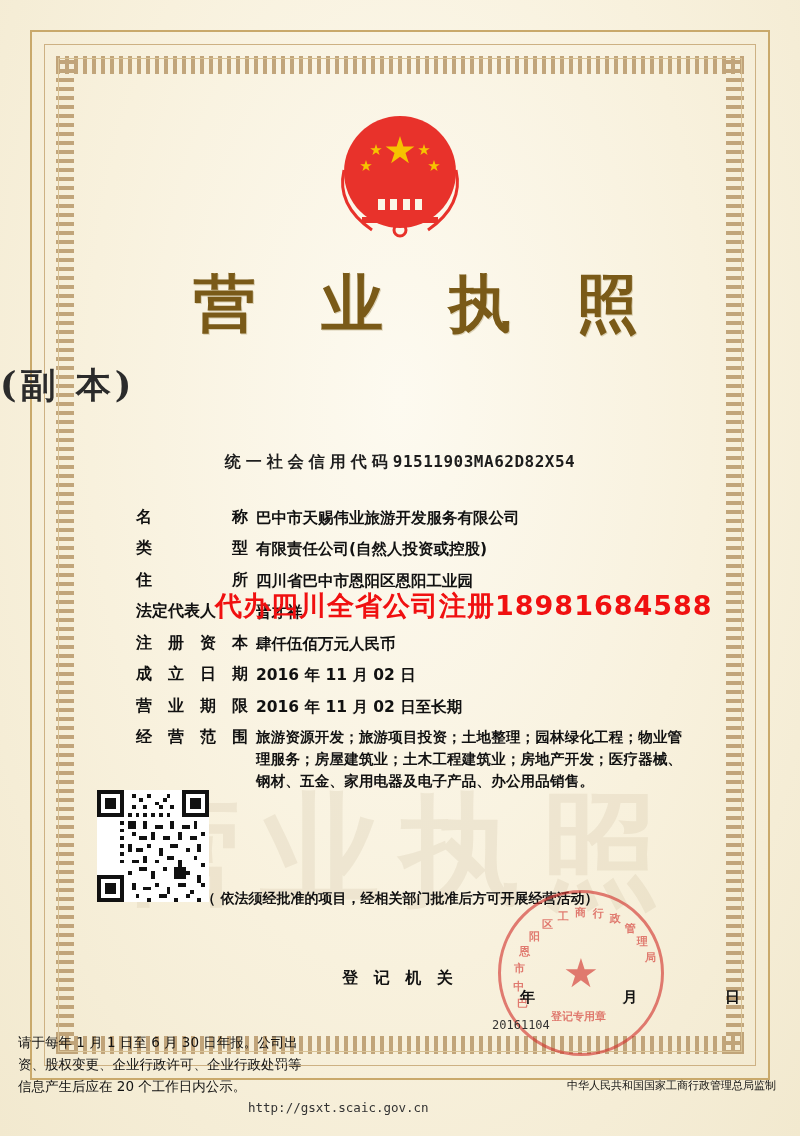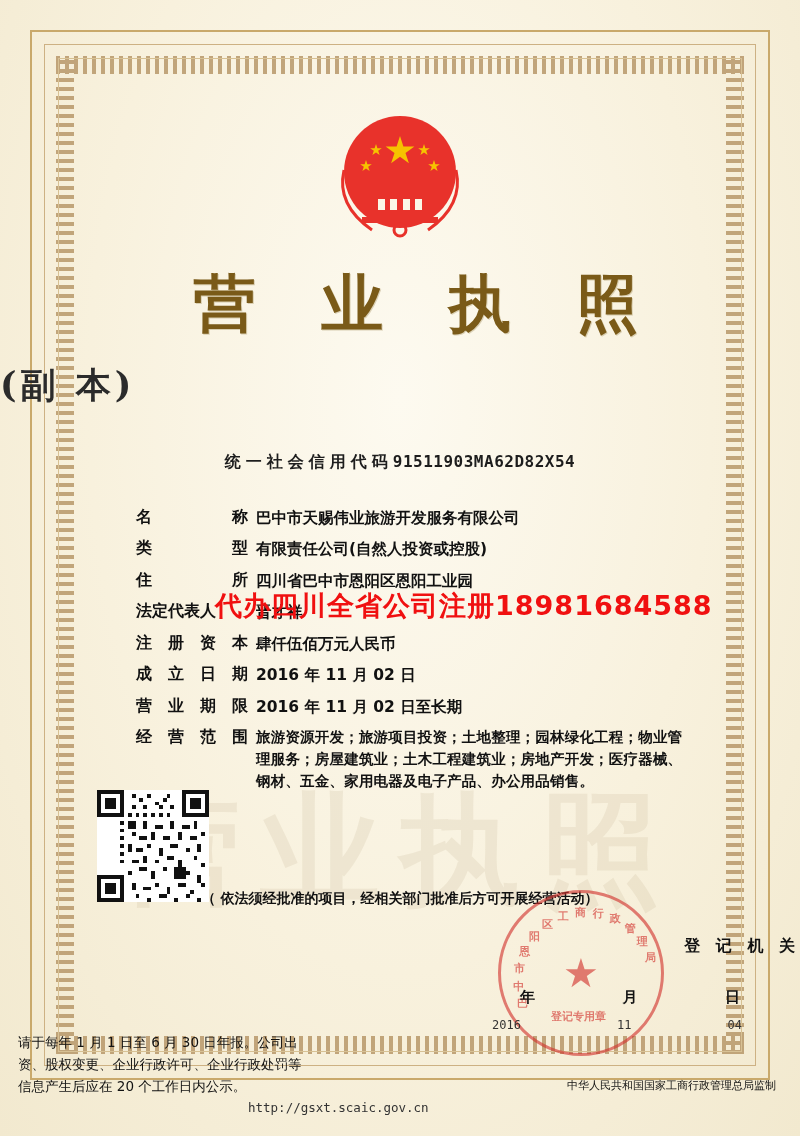--- a/index.html
+++ b/index.html
@@ -161,23 +161,23 @@
     top: 890px;
     width: 800px;
     text-align: center;
     font-size: 14px;
     font-weight: bold;
     color: #111;
   }
   .registrar {
     position: absolute;
     left: 0;
-    top: 936px;
+    top: 968px;
     width: 800px;
-    text-align: right;
+    text-align: center;
     font-size: 16px;
     font-weight: bold;
     letter-spacing: 5px;
     color: #111;
   }
 
   
   .dateline {
     position: absolute;
     left: 520px;
@@ -190,21 +190,21 @@
     justify-content: space-between;
   }
   .datevals {
     position: absolute;
     left: 492px;
     top: 1018px;
     width: 250px;
     font-size: 12px;
     color: #333;
     display: flex;
-    justify-content: space-between;
+    justify-content: flex-start;
     font-family: "DejaVu Sans Mono", monospace;
   }
 
   
   .qr {
     position: absolute;
     left: 97px;
     top: 790px;
     width: 112px;
     height: 112px;

